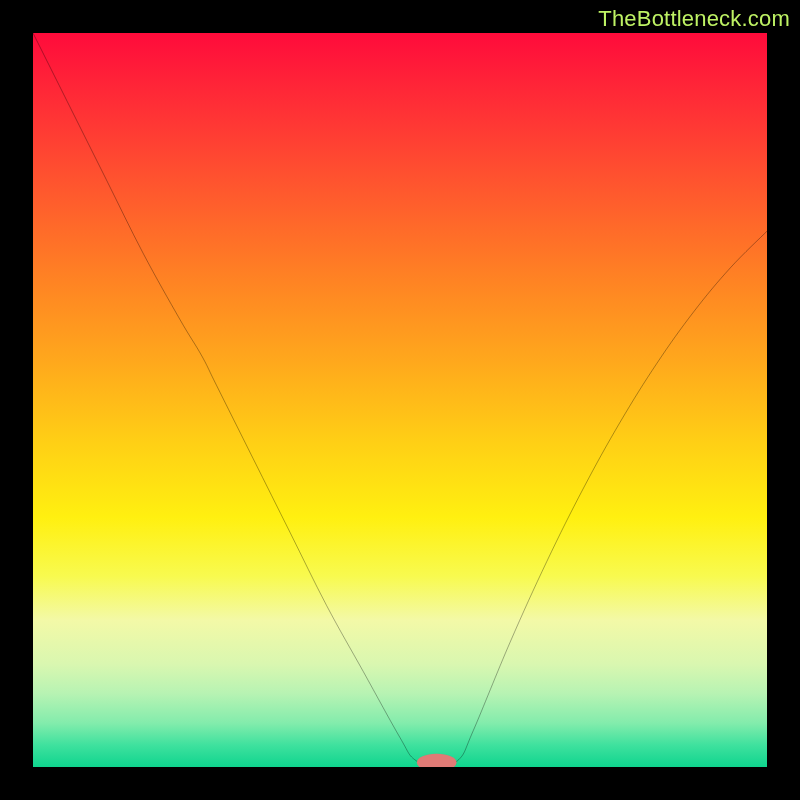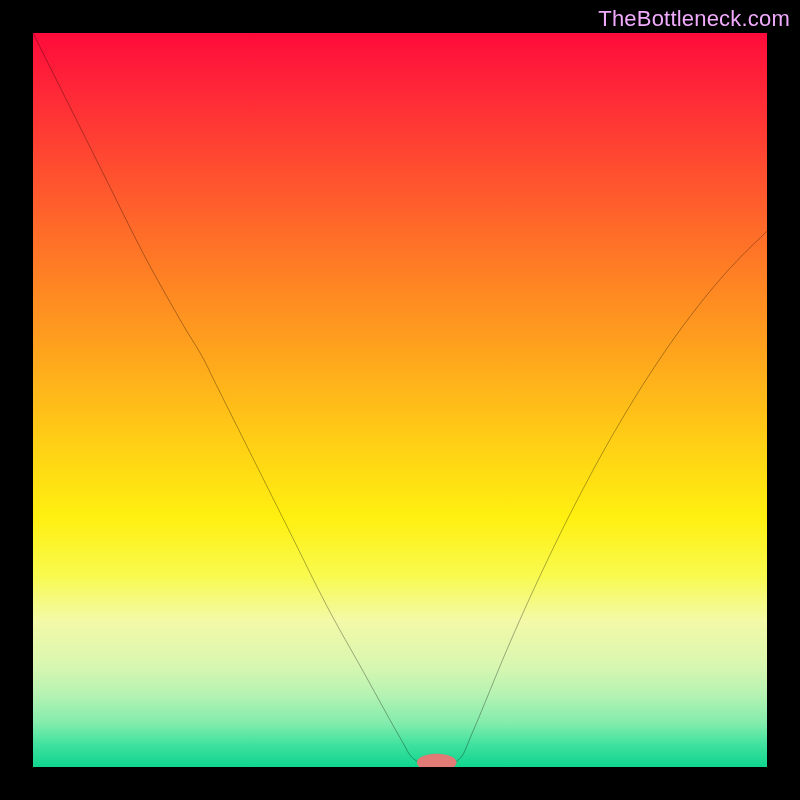--- a/index.html
+++ b/index.html
@@ -46,21 +46,21 @@
     position: absolute;
     left: 0;
     top: 0;
     width: 734px;
     height: 734px;
   }
   .watermark {
     position: absolute;
     top: 6px;
     right: 10px;
-    color: #f0abfc;
+    color: #bef264;
     font-size: 22px;
     letter-spacing: 0.2px;
     font-weight: 400;
     user-select: none;
   }
 </style>
 </head>
 <body>
 
 <div class="frame">

